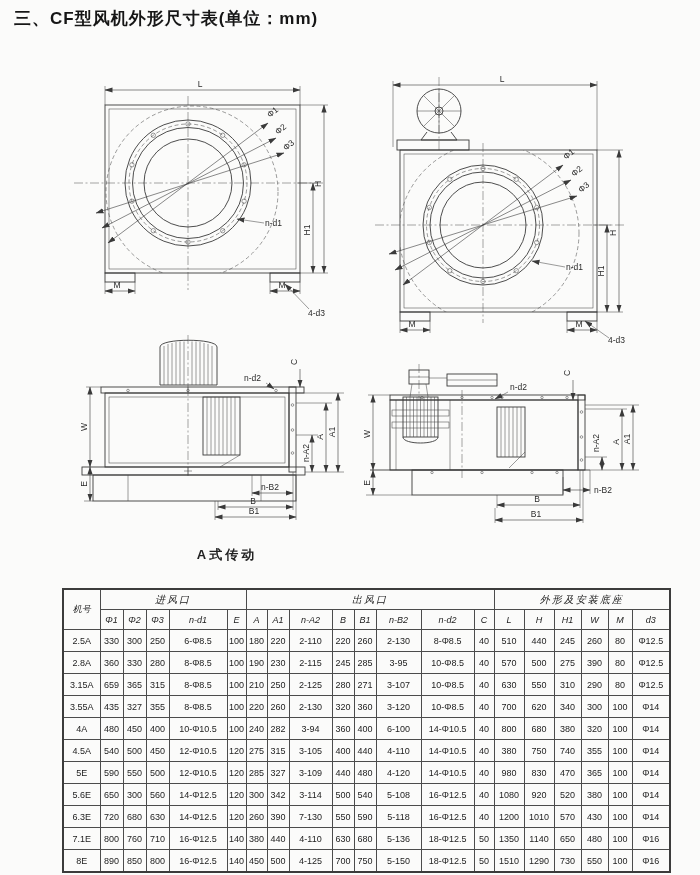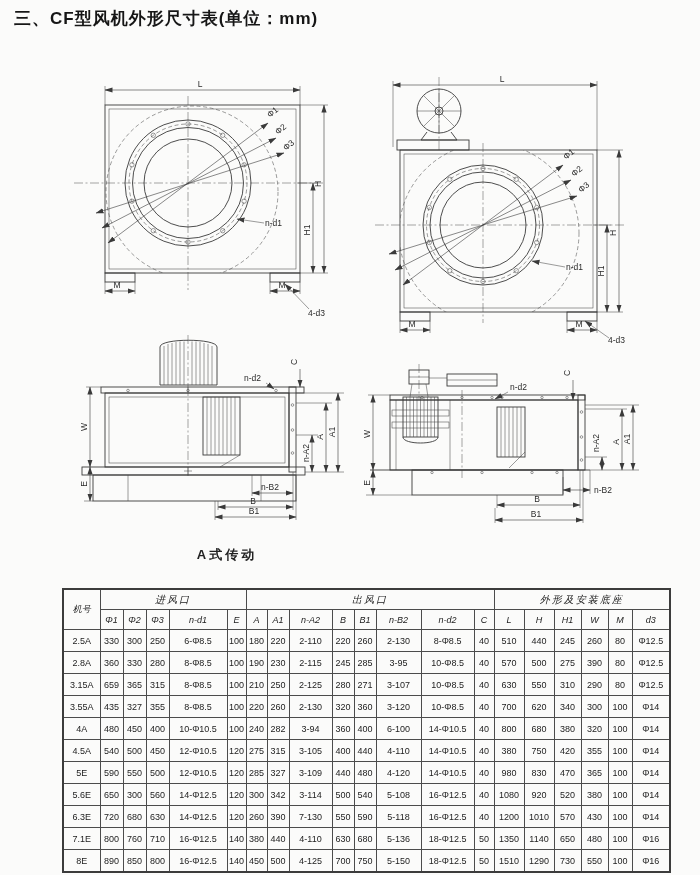--- a/index.html
+++ b/index.html
@@ -523,21 +523,21 @@
           <td>275</td>
           <td>315</td>
           <td>3-105</td>
           <td>400</td>
           <td>440</td>
           <td>4-110</td>
           <td>14-Φ10.5</td>
           <td>40</td>
           <td>380</td>
           <td>750</td>
-          <td>420</td>
+          <td>740</td>
           <td>355</td>
           <td>100</td>
           <td>Φ14</td>
         </tr>
         <tr>
           <td>5E</td>
           <td>590</td>
           <td>550</td>
           <td>500</td>
           <td>12-Φ10.5</td>

